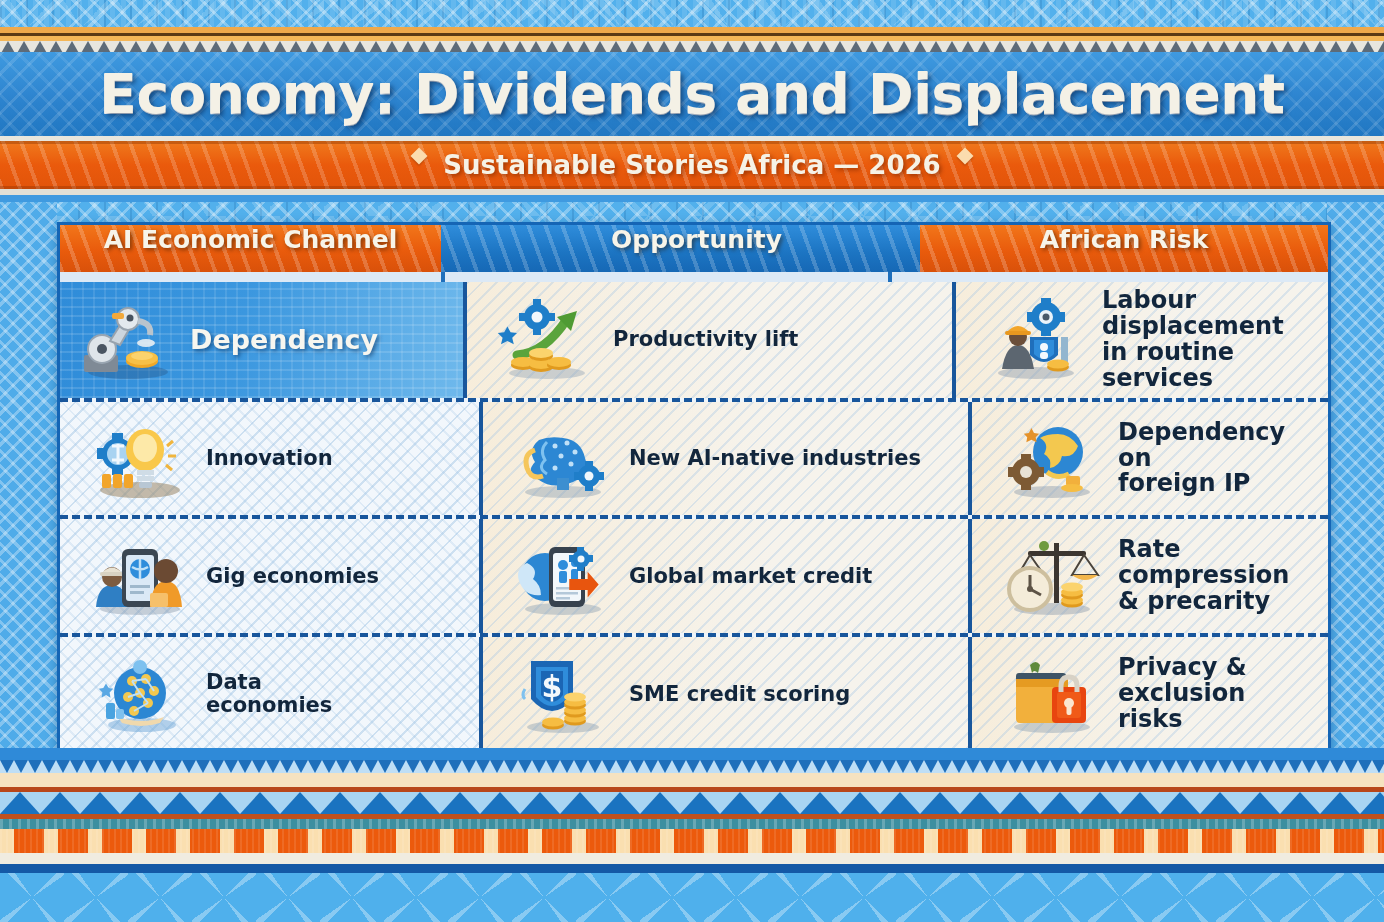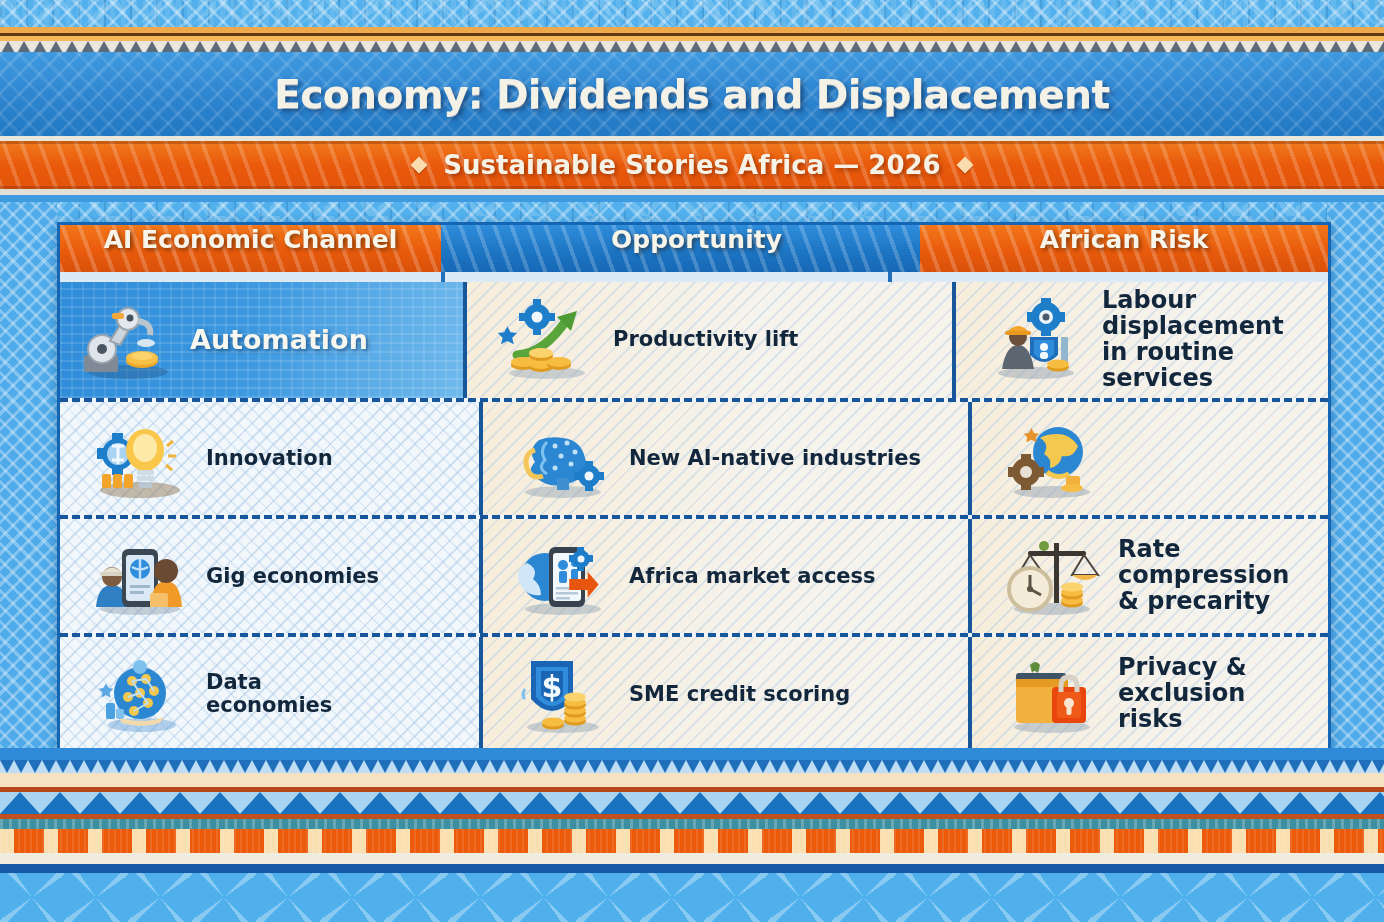--- a/index.html
+++ b/index.html
@@ -63,21 +63,21 @@
   .title-wrap::before {
     content:""; position:absolute; inset:0;
     background-image:
       repeating-linear-gradient(135deg, rgba(255,255,255,.13) 0 3px, rgba(0,0,0,0) 3px 14px),
       repeating-linear-gradient(45deg, rgba(255,255,255,.09) 0 3px, rgba(0,0,0,0) 3px 14px);
   }
   .page-title {
     position: relative;
     font-family: "DejaVu Sans", sans-serif;
     font-weight: bold;
-    font-size: 39px;
+    font-size: 55px;
     letter-spacing: -.5px;
     color: #f4f1e6;
     text-shadow: 3px 3px 5px rgba(0,30,70,.55), 0 1px 0 #fff;
     white-space: nowrap;
   }
 
   
   .sub-sep-top { position:absolute; left:0; top:136px; width:100%; height:5px;
       background:#e9e6dc; }
   .sub-band {
@@ -88,21 +88,21 @@
   .sub-band::before {
     content:""; position:absolute; inset:0;
     background-image:
       repeating-linear-gradient(70deg, rgba(255,255,255,.22) 0 4px, rgba(255,255,255,0) 4px 17px);
     opacity:.85;
   }
   .sub-band::after {
     content:""; position:absolute; inset:0;
     box-shadow: inset 0 3px 0 rgba(120,40,0,.35), inset 0 -3px 0 rgba(120,40,0,.30);
   }
-  .sub-inner { position:relative; display:flex; align-items:center; gap:18px;
+  .sub-inner { position:relative; display:flex; gap:18px;
       padding:0 16px; }
   .sub-text {
     font-family:"DejaVu Sans", sans-serif; font-weight:bold; font-size:26px;
     color:#f6f2e6; text-shadow: 2px 2px 4px rgba(110,35,0,.6);
     white-space:nowrap;
   }
   .diamond { width:12px; height:12px; background:#fbdcae; transform:rotate(45deg);
       box-shadow: 1px 1px 2px rgba(120,40,0,.4); }
   .sub-sep-bot { position:absolute; left:0; top:189px; width:100%; height:6px;
       background:#e2e0d6; }
@@ -414,21 +414,21 @@
                 <circle cx="58" cy="21" r="3.5" fill="#47525f"></circle>
                 <path d="M66 24 q14 2 12 14" stroke="#b9c4cd" stroke-width="6" fill="none"></path>
                 <rect x="40" y="16" width="12" height="6" rx="2" fill="#f2a93c"></rect>
                 <ellipse cx="70" cy="64" rx="16" ry="7" fill="#f0a827"></ellipse>
                 <ellipse cx="70" cy="61" rx="16" ry="7" fill="#f7c047"></ellipse>
                 <ellipse cx="70" cy="59" rx="11" ry="4" fill="#fbd36d"></ellipse>
                 <ellipse cx="74" cy="46" rx="9" ry="4" fill="#e8eef3" opacity=".9"></ellipse>
               </svg>
             </span>
             <span class="cell-text">
-              <span class="cell-label">Automation</span>
+              <span class="cell-label">Dependency</span>
               
             </span>
           </div>
           <div class="cell c-1 light warm">
             <span class="cell-icon">
               <svg viewBox="0 0 108 86">
                 <ellipse cx="52" cy="76" rx="38" ry="6" fill="#94a6b8" opacity=".45"></ellipse>
                 <path d="M22 58 Q50 56 72 22" stroke="#5aa43c" stroke-width="9" fill="none" stroke-linecap="round"></path>
                 <path d="M62 20 L82 14 L76 34 Z" fill="#4f9b34"></path>
                 <g fill="#1f7ec9">
@@ -568,20 +568,25 @@
                   <rect x="21" y="38" width="10" height="9"></rect>
                     <rect x="21" y="65" width="10" height="9"></rect>
                   <rect x="8" y="51" width="9" height="10"></rect>
                     <rect x="35" y="51" width="9" height="10"></rect>
                 </g>
                 <circle cx="26" cy="56" r="6" fill="#e8e2d6"></circle>
                 <path d="M33 12 l3 6 6 1 -4 4 1 6 -6-3 -6 3 1-6 -4-4 6-1z" fill="#e5922a" transform="scale(.85) translate(4,2)"></path>
                 <rect x="66" y="60" width="14" height="10" rx="2" fill="#f2b03c"></rect>
                 <ellipse cx="72" cy="72" rx="11" ry="4" fill="#f6bd42"></ellipse>
               </svg>
+            </span>
+            <span class="cell-text">
+              <span class="cell-label">Dependency on
+foreign IP</span>
+              <span class="cell-rule"></span>
             </span>
           </div>
         </div>
 
         <div class="trow">
           <div class="cell c-0 light">
             <span class="cell-icon">
               <svg viewBox="0 0 108 86">
                 <ellipse cx="52" cy="76" rx="40" ry="6" fill="#8b9cad" opacity=".45"></ellipse>
                 <path d="M8 74 q2 -22 16 -22 q14 0 16 22z" fill="#2f7fc4"></path>
@@ -626,21 +631,21 @@
                   <rect x="66" y="14" width="7" height="7"></rect>
                     <rect x="66" y="31" width="7" height="7"></rect>
                   <rect x="58" y="22" width="7" height="7"></rect>
                     <rect x="75" y="22" width="7" height="7"></rect>
                 </g>
                 <circle cx="70" cy="26" r="3.5" fill="#eff7fc"></circle>
                 <path d="M72 50 L92 50 L92 42 L104 56 L92 70 L92 62 L72 62 Z" fill="#e8550e" transform="translate(-8,0) scale(.92)"></path>
               </svg>
             </span>
             <span class="cell-text">
-              <span class="cell-label">Africa market access</span>
+              <span class="cell-label">Global market credit</span>
               <span class="cell-rule"></span>
             </span>
           </div>
           <div class="cell c-2 light warm">
             <span class="cell-icon">
               <svg viewBox="0 0 108 86">
                 <ellipse cx="52" cy="76" rx="38" ry="6" fill="#8b9cad" opacity=".45"></ellipse>
                 <rect x="54" y="10" width="5" height="60" fill="#3c3630"></rect>
                 <rect x="28" y="18" width="58" height="5" rx="2" fill="#3c3630"></rect>
                 <path d="M30 22 L18 42 L44 42 Z" fill="none" stroke="#4a443c" stroke-width="2"></path>

